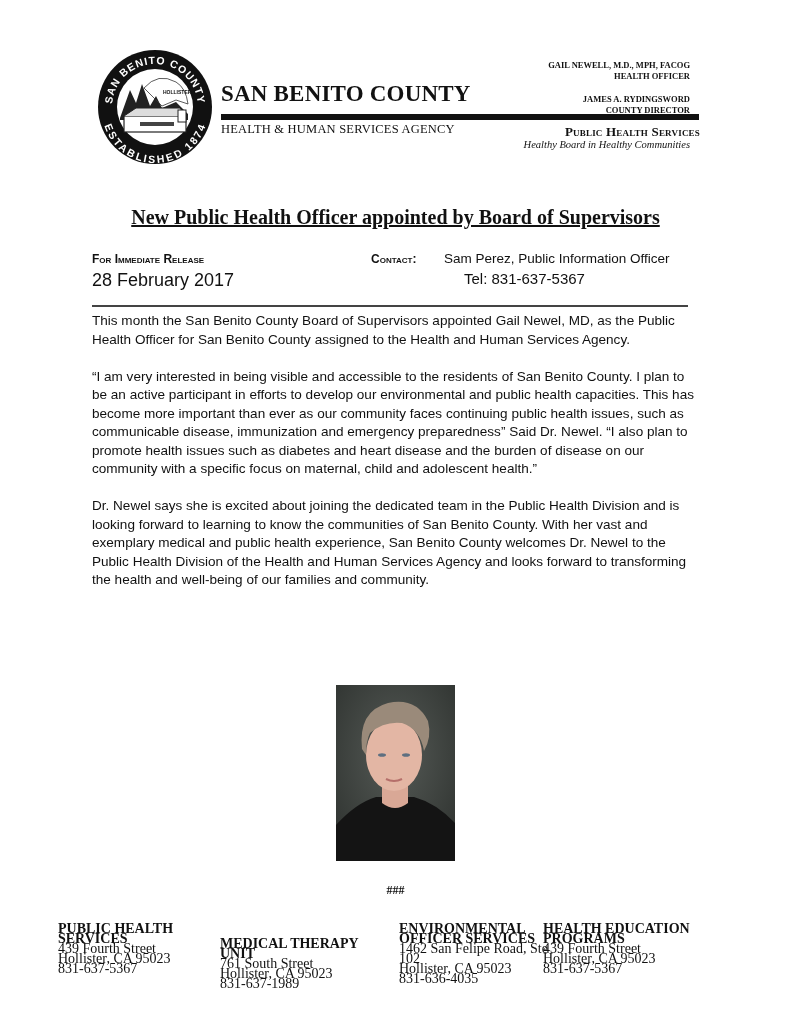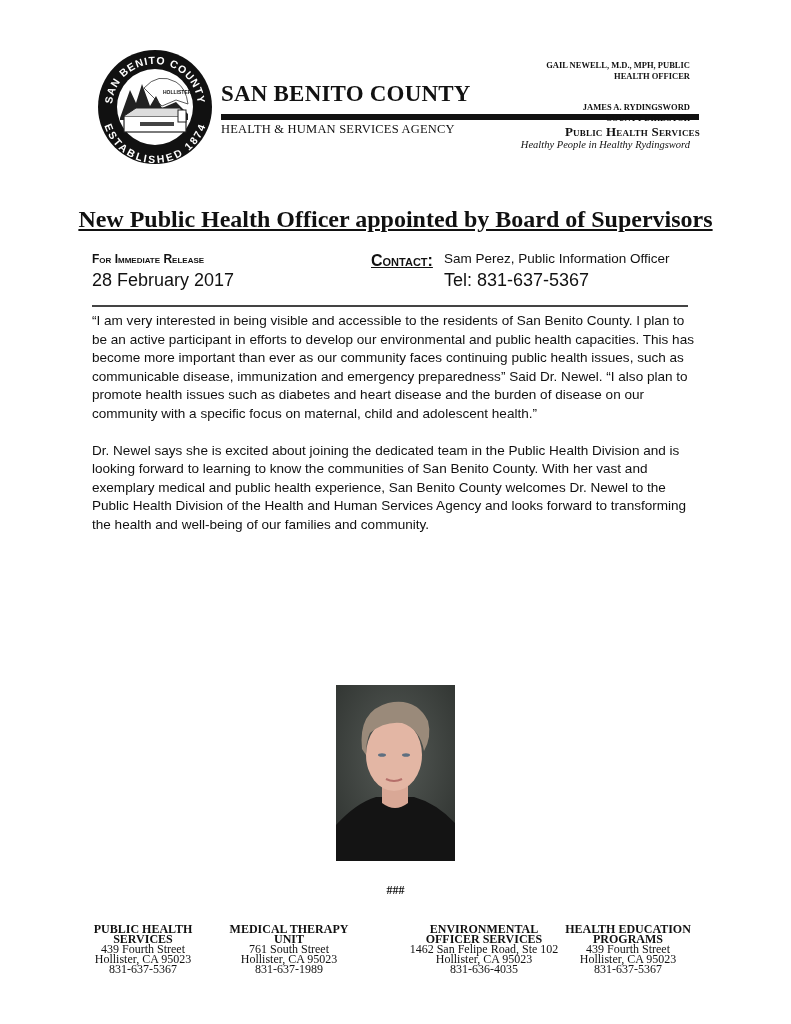--- a/index.html
+++ b/index.html
@@ -11,49 +11,49 @@
   
   #seal { left: 96px; top: 48px; width: 118px; height: 118px; }
 
   
   #agency-name { left: 221px; top: 81px; font-size: 23px; font-weight: bold; letter-spacing: 0.2px; }
   #header-rule { left: 221px; top: 114px; width: 478px; height: 6px; background: #111; }
   #agency-sub { left: 221px; top: 122px; font-size: 12.5px; letter-spacing: 0.2px; }
 
   .officer { right: 101px; text-align: right; font-size: 8.5px; font-weight: bold; line-height: 11px; }
   #officer-1 { top: 60px; }
-  #officer-2 { top: 94px; margin-top: 8px; }
+  #officer-2 { top: 94px; }
   #division-name { right: 91px; top: 124px; font-size: 13px; font-weight: bold; font-variant: small-caps; letter-spacing: 0.2px; }
   #division-tagline { right: 101px; top: 139px; font-size: 10.5px; font-style: italic; }
 
   
-  #release-title { left: 0; width: 791px; top: 206px; text-align: center; font-size: 24px; font-weight: bold; text-decoration: underline; }
+  #release-title { left: 0; width: 791px; top: 206px; text-align: center; font-size: 20px; font-weight: bold; text-decoration: underline; }
 
   
   #release-label { left: 92px; top: 252px; font-size: 12px; font-weight: bold; font-variant: small-caps; }
   #release-date { left: 92px; top: 270px; font-size: 18px; }
-  #contact-label { left: 371px; top: 252px; font-size: 16px; font-weight: bold; font-variant: small-caps; text-decoration: underline; }
+  #contact-label { left: 371px; top: 252px; font-size: 12px; font-weight: bold; font-variant: small-caps; }
   #contact-name { left: 444px; top: 251px; font-size: 13.5px; }
-  #contact-tel { left: 444px; top: 270px; font-size: 18px; }
+  #contact-tel { left: 464px; top: 270px; font-size: 15px; }
   #meta-rule { left: 92px; top: 305px; width: 596px; height: 1.5px; background: #444; }
 
   
   #body-text { left: 92px; top: 312px; width: 610px; font-size: 13.55px; line-height: 18.5px; }
   #body-text p { margin: 0 0 18.5px 0; }
 
   
   #photo { left: 336px; top: 685px; width: 119px; height: 176px; overflow: hidden; background: #3d413e; }
 
   #end-mark { left: 0; width: 791px; top: 883px; text-align: center; font-size: 12px; font-weight: bold; }
 
   
-  .footer-col { top: 924px; width: 170px; text-align: center; font-size: 12px; line-height: 10px; }
+  .footer-col { top: 924px; width: 170px; text-align: left; font-size: 14px; line-height: 10px; }
   .footer-col .fh { font-weight: bold; }
   #footer-1 { left: 58px; }
-  #footer-2 { left: 204px; }
+  #footer-2 { left: 220px; margin-top: 15px; }
   #footer-3 { left: 399px; }
   #footer-4 { left: 543px; }
 </style>
 </head>
 <body>
 
 <div id="seal" class="abs">
   <svg width="118" height="118" viewBox="0 0 118 118">
     <defs>
       <path id="arc-top" d="M 16 59 A 43 43 0 0 1 102 59"></path>
@@ -77,40 +77,41 @@
       <textPath href="#arc-bot" startOffset="50%" text-anchor="middle">ESTABLISHED 1874</textPath>
     </text>
   </svg>
 </div>
 
 <div id="agency-name" class="abs serif">SAN BENITO COUNTY</div>
 <div id="header-rule" class="abs"></div>
 <div id="agency-sub" class="abs serif">HEALTH &amp; HUMAN SERVICES AGENCY</div>
 
 <div id="officer-1" class="abs serif officer">
-  <div>GAIL NEWELL, M.D., MPH, PUBLIC</div>
+  <div>GAIL NEWELL, M.D., MPH, FACOG</div>
   <div>HEALTH OFFICER</div>
 </div>
 <div id="officer-2" class="abs serif officer">
   <div>JAMES A. RYDINGSWORD</div>
   <div>COUNTY DIRECTOR</div>
 </div>
 <div id="division-name" class="abs serif">Public Health Services</div>
-<div id="division-tagline" class="abs serif">Healthy People in Healthy Rydingsword</div>
+<div id="division-tagline" class="abs serif">Healthy Board in Healthy Communities</div>
 
 <div id="release-title" class="abs serif">New Public Health Officer appointed by Board of Supervisors</div>
 
 <div id="release-label" class="abs sans">For Immediate Release</div>
 <div id="release-date" class="abs sans">28 February 2017</div>
 <div id="contact-label" class="abs sans">Contact:</div>
 <div id="contact-name" class="abs sans">Sam Perez, Public Information Officer</div>
 <div id="contact-tel" class="abs sans">Tel:  831-637-5367</div>
 <div id="meta-rule" class="abs"></div>
 
 <div id="body-text" class="abs sans">
+  <p>This month the San Benito County Board of Supervisors appointed Gail Newel, MD, as the Public Health Officer for San Benito County assigned to the Health and Human Services Agency.</p>
   <p>“I am very interested in being visible and accessible to the residents of San Benito County. I plan to be an active participant in efforts to develop our environmental and public health capacities. This has become more important than ever as our community faces continuing public health issues, such as communicable disease, immunization and emergency preparedness” Said Dr. Newel. “I also plan to promote health issues such as diabetes and heart disease and the burden of disease on our community with a specific focus on maternal, child and adolescent health.”</p>
   <p>Dr. Newel says she is excited about joining the dedicated team in the Public Health Division and is looking forward to learning to know the communities of San Benito County.  With her vast and exemplary medical and public health experience, San Benito County welcomes Dr. Newel to the Public Health Division of the Health and Human Services Agency and looks forward to transforming the health and well-being of our families and community.</p>
 </div>
 
 <div id="photo" class="abs" title="Portrait of Dr. Gail Newel">
   <svg width="119" height="176" viewBox="0 0 119 176">
     <defs>
       <radialGradient id="bg" cx="50%" cy="40%" r="70%">
         <stop offset="0%" stop-color="#555a56"></stop>
         <stop offset="100%" stop-color="#2f3330"></stop>

